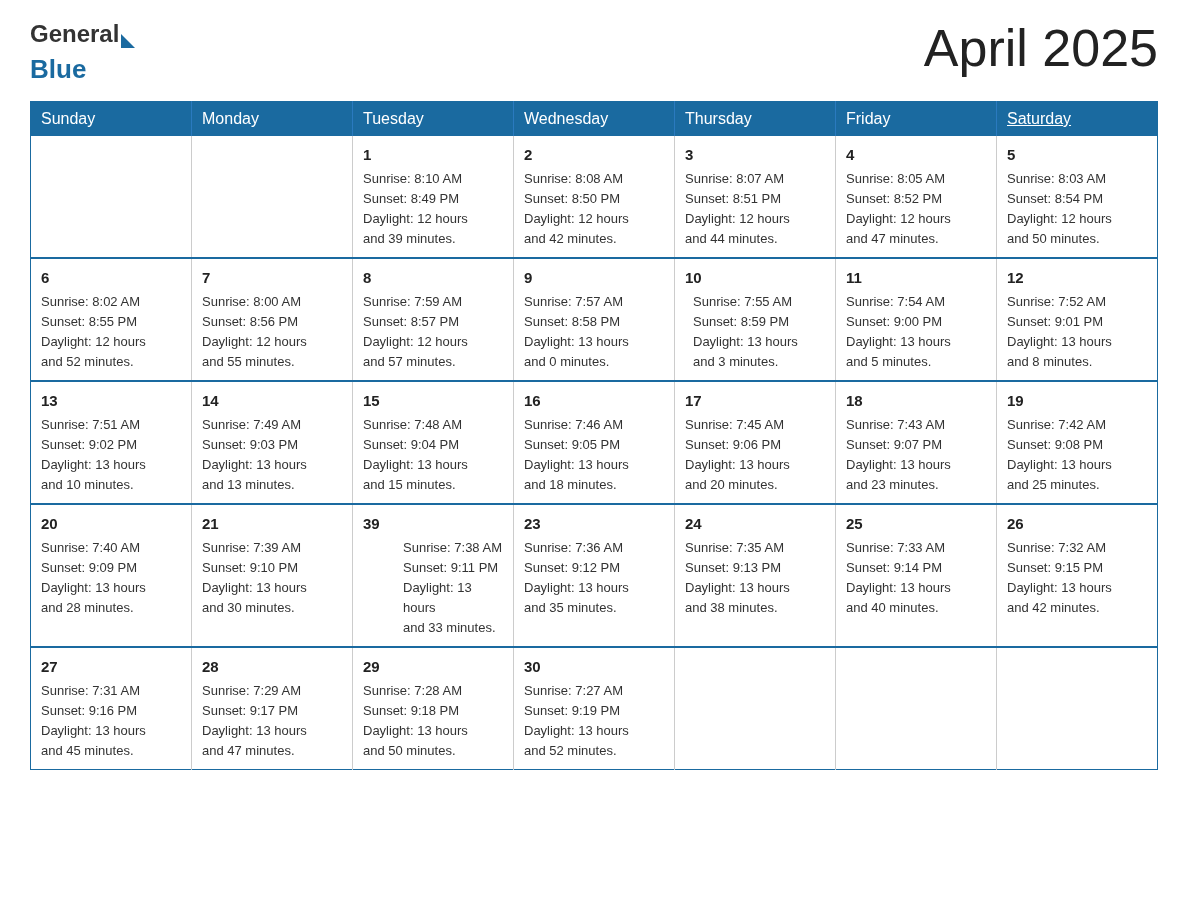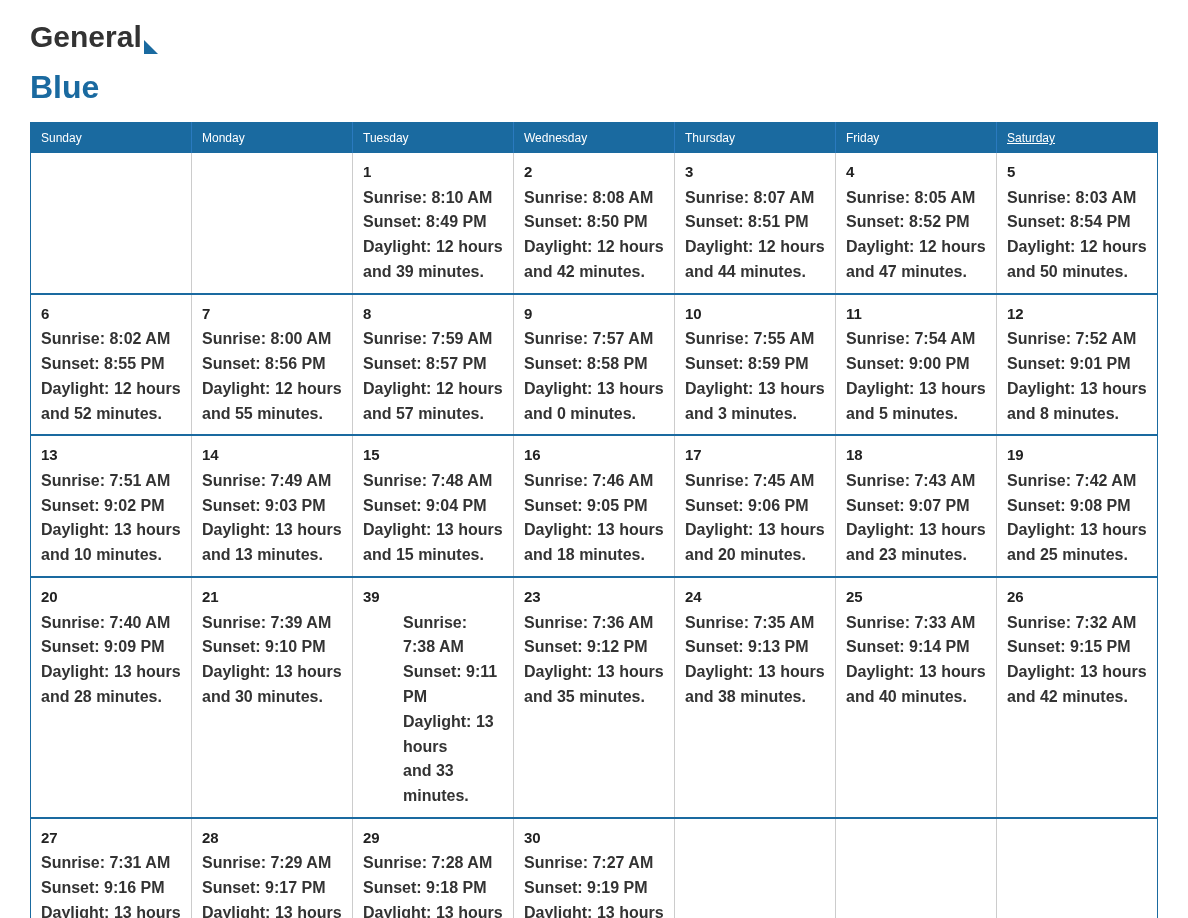--- a/index.html
+++ b/index.html
@@ -15,38 +15,38 @@
       justify-content: space-between;
       align-items: flex-start;
       margin-bottom: 16px;
     }
     .logo {
       display: flex;
       align-items: center;
       gap: 0;
     }
     .logo-text-general {
-      font-size: 30px;
+      font-size: 24px;
       font-weight: bold;
       color: #333;
     }
     .logo-triangle {
       width: 0;
       height: 0;
       border-left: 14px solid #1a6aa0;
       border-top: 14px solid transparent;
       border-bottom: 0px solid transparent;
       margin-top: 6px;
       margin-left: 2px;
     }
     .logo-blue {
-      font-size: 32px;
+      font-size: 26px;
       font-weight: bold;
       color: #1a6aa0;
-      margin-top: 15px;
+      margin-top: 6px;
     }
     .logo-right {
       display: flex;
       flex-direction: column;
       align-items: flex-start;
     }
     .logo-row1 {
       display: flex;
       align-items: flex-end;
     }
@@ -67,21 +67,21 @@
     }
     .calendar {
       width: 100%;
       border-collapse: collapse;
       border: 1px solid #1a6aa0;
     }
     .calendar thead tr th {
       background-color: #1a6aa0;
       color: #fff;
       padding: 8px 10px;
-      font-size: 12px;
+      font-size: 16px;
       font-weight: normal;
       text-align: left;
       border-right: 1px solid #2a7abf;
     }
     .calendar thead tr th:last-child {
       border-right: none;
       text-decoration: underline;
     }
     .calendar tbody tr td {
       vertical-align: top;
@@ -100,43 +100,43 @@
       border-bottom: none;
     }
     .day-number {
       font-size: 15px;
       font-weight: bold;
       color: #222;
       display: block;
       margin-bottom: 2px;
     }
     .day-info {
-      font-size: 16px;
+      font-size: 13px;
       color: #333;
       line-height: 1.55;
-      font-weight: bold;
     }
     .empty-cell {
       background: #fff;
     }
   </style>
 </head>
 <body>
 
 <div class="header">
   <div class="logo">
     <div class="logo-right">
       <div class="logo-row1">
         <span class="logo-text-general">General</span>
         <div class="logo-triangle"></div>
       </div>
       <span class="logo-blue">Blue</span>
     </div>
   </div>
   <div class="title-block">
+    <h1>April 2025</h1>
   </div>
 </div>
 
 <table class="calendar">
   <thead>
     <tr>
     <th>Sunday</th>
         <th>Monday</th>
         <th>Tuesday</th>
         <th>Wednesday</th>
@@ -209,21 +209,21 @@
         </td>
         <td>
           <span class="day-number">9</span>
           <div class="day-info" style="white-space: pre-line;">Sunrise: 7:57 AM
 Sunset: 8:58 PM
 Daylight: 13 hours
 and 0 minutes.</div>
         </td>
         <td>
           <span class="day-number">10</span>
-          <div class="day-info" style="white-space: pre-line;">Sunrise: 7:55 AM
+          <div class="day-info" style="white-space: pre-line; margin-left: 8px;">Sunrise: 7:55 AM
 Sunset: 8:59 PM
 Daylight: 13 hours
 and 3 minutes.</div>
         </td>
         <td>
           <span class="day-number">11</span>
           <div class="day-info" style="white-space: pre-line;">Sunrise: 7:54 AM
 Sunset: 9:00 PM
 Daylight: 13 hours
 and 5 minutes.</div>

